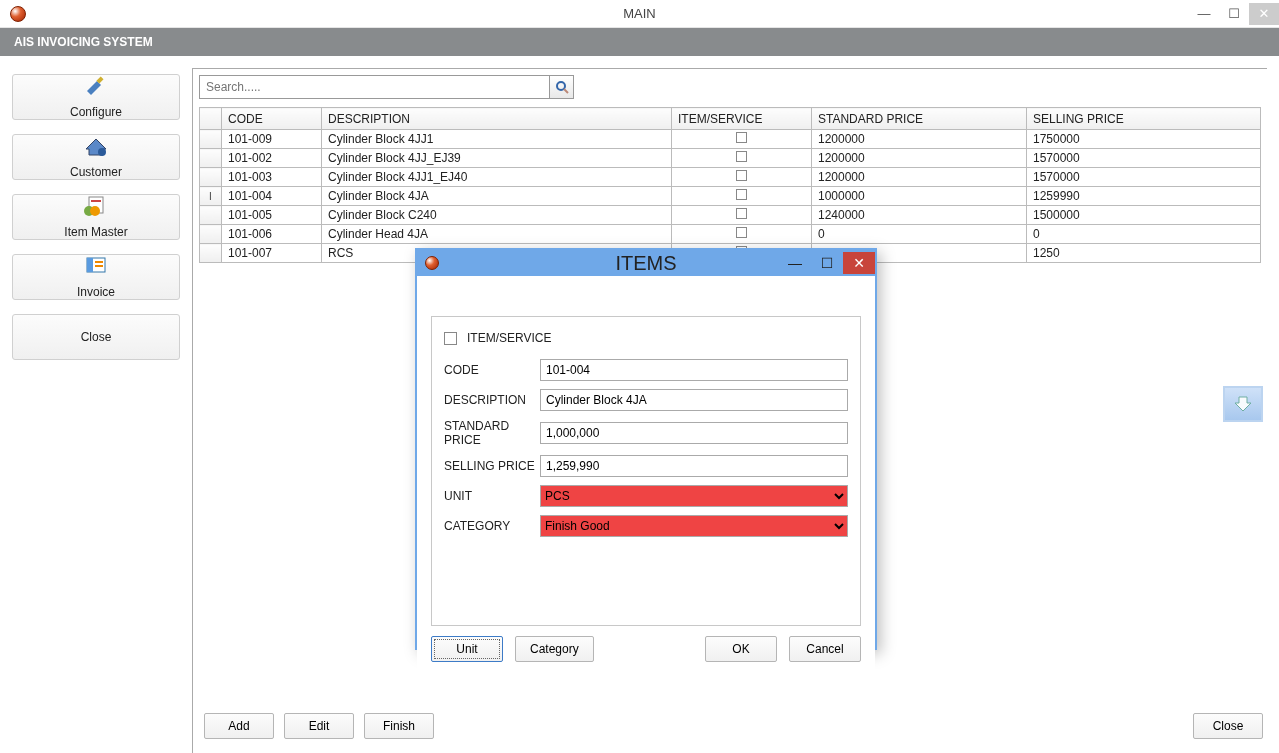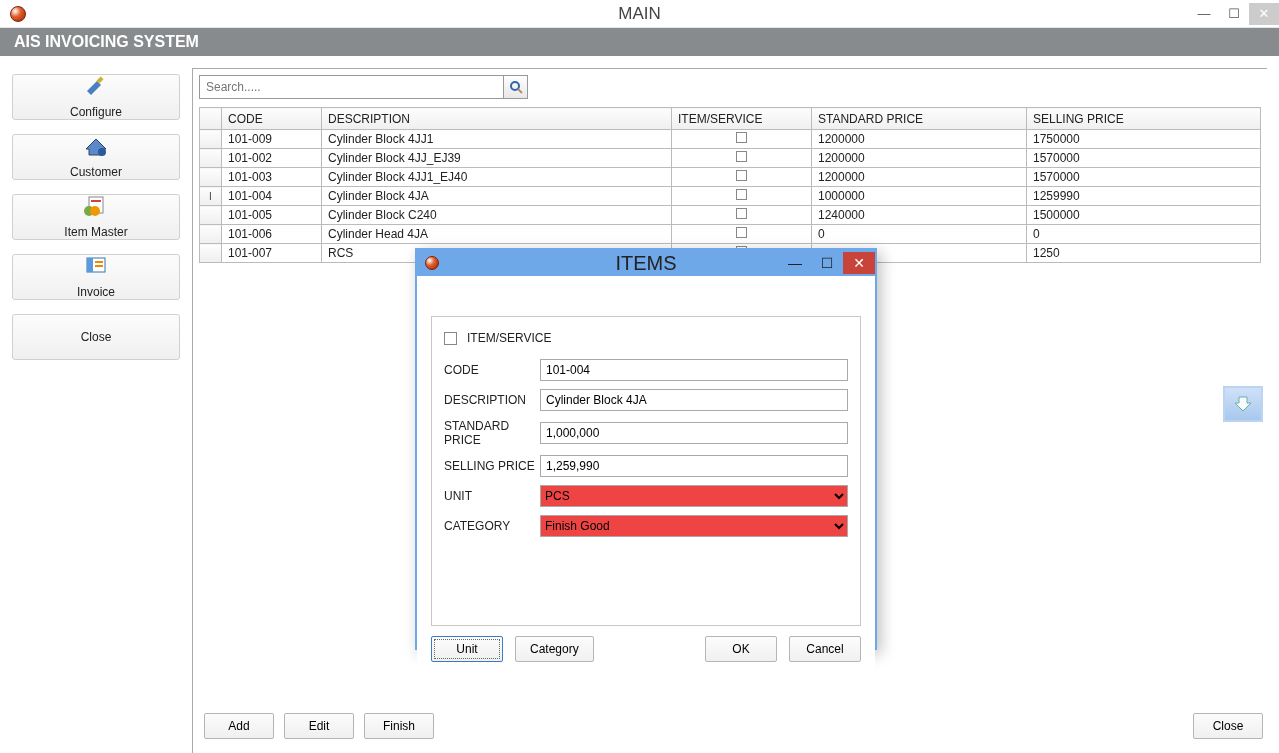--- a/index.html
+++ b/index.html
@@ -1,40 +1,40 @@
 <!DOCTYPE html>
 <html><head>
 <meta charset="utf-8">
 <style>
 * { box-sizing: border-box; margin: 0; padding: 0; font-family: "Segoe UI", Tahoma, sans-serif; }
 body { background: #fff; width: 1279px; height: 753px; overflow: hidden; position: relative; }
 
 
 .titlebar { height: 28px; background: #fff; border-bottom: 1px solid #e5e5e5; display: flex; align-items: center; position: relative; }
 .titlebar .app-icon { width: 16px; height: 16px; margin-left: 10px; border-radius: 50%; background: radial-gradient(circle at 30% 30%, #fff 0%, #e06030 40%, #a02000 100%); border: 1px solid #802000; }
-.titlebar .title { position: absolute; left: 50%; transform: translateX(-50%); font-size: 17px; color: #444; }
+.titlebar .title { position: absolute; left: 50%; transform: translateX(-50%); font-size: 13px; color: #444; }
 .titlebar .win-controls { margin-left: auto; display: flex; }
 .titlebar .win-btn { width: 30px; height: 22px; display: flex; align-items: center; justify-content: center; font-size: 13px; color: #555; }
 .titlebar .win-btn.close { background: #ccc; color: #fff; }
 
 
-.menubar { height: 28px; background: #888b8d; color: #fff; display: flex; align-items: center; padding-left: 14px; font-size: 16px; font-weight: bold; }
+.menubar { height: 28px; background: #888b8d; color: #fff; display: flex; align-items: center; padding-left: 14px; font-size: 12px; font-weight: bold; }
 
 
 .content { display: flex; height: calc(753px - 28px - 28px); }
 
 
 .sidebar { width: 192px; padding: 18px 12px; display: flex; flex-direction: column; gap: 14px; }
 .side-btn { height: 46px; background: linear-gradient(#fcfcfc,#f0f0f0); border: 1px solid #d0d0d0; border-radius: 3px; display: flex; align-items: center; justify-content: center; gap: 8px; font-size: 12px; color: #222; cursor: pointer; flex-direction: column; }
 .side-btn .ico { width: 26px; height: 22px; display: inline-block; }
 
 
 .main { flex: 1; position: relative; border-left: 1px solid #aaa; border-top: 1px solid #aaa; margin: 12px 12px 0 0; background: #fff; }
 .searchwrap { position: absolute; left: 6px; top: 6px; display: flex; }
-.searchbox { width: 305px; height: 24px; border: 1px solid #999; font-size: 12px; padding: 0 6px; color: #666; }
+.searchbox { width: 351px; height: 24px; border: 1px solid #999; font-size: 12px; padding: 0 6px; color: #666; }
 .searchbtn { width: 24px; height: 24px; border: 1px solid #999; border-left: none; background: linear-gradient(#fff,#e8e8e8); display: flex; align-items: center; justify-content: center; }
 
 
 .grid { position: absolute; left: 6px; right: 6px; top: 38px; }
 table { border-collapse: collapse; width: 100%; font-size: 12px; table-layout: fixed; }
 th, td { border: 1px solid #bbb; padding: 2px 6px; text-align: left; height: 18px; background: #fff; color: #222; overflow: hidden; white-space: nowrap; }
 th { background: linear-gradient(#fdfdfd,#efefef); font-weight: normal; height: 22px; }
 col.rowhdr { width: 22px; }
 col.code { width: 100px; }
 col.desc { width: 350px; }

